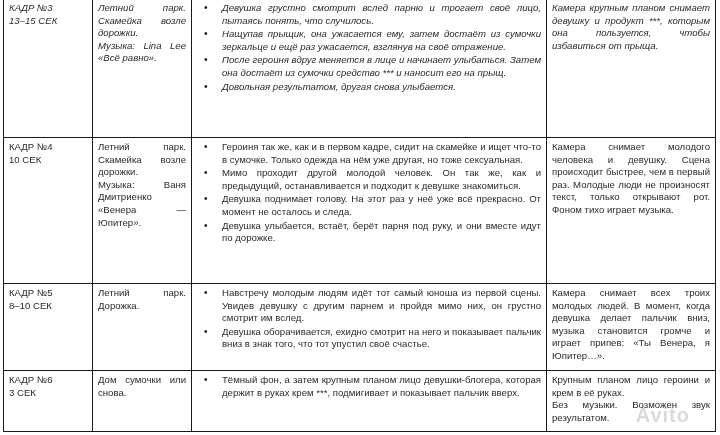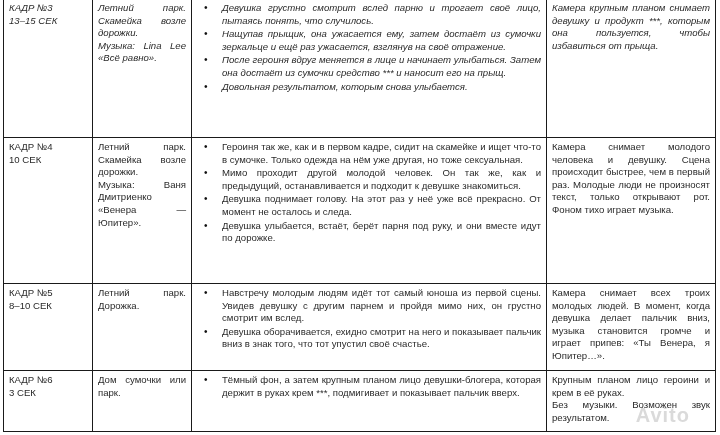--- a/index.html
+++ b/index.html
@@ -50,21 +50,21 @@
           <span>Скамейка возле</span>
           <span class="last">дорожки.</span>
           <span>Музыка: Lina Lee</span>
           <span class="last">«Всё равно».</span>
         </td>
         <td>
           <ul class="actions">
             <li>Девушка грустно смотрит вслед парню и трогает своё лицо, пытаясь понять, что случилось.</li>
             <li>Нащупав прыщик, она ужасается ему, затем достаёт из сумочки зеркальце и ещё раз ужасается, взглянув на своё отражение.</li>
             <li>После героиня вдруг меняется в лице и начинает улыбаться. Затем она достаёт из сумочки средство *** и наносит его на прыщ.</li>
-            <li>Довольная результатом, которым снова улыбается.</li>
+            <li>Довольная результатом, другая снова улыбается.</li>
           </ul>
         </td>
         <td class="cam">
           <p>Камера крупным планом снимает девушку и продукт ***, которым она пользуется, чтобы избавиться от прыща.</p>
         </td>
       </tr>
 
       <tr class="r2">
         <td>
           <span class="frame-title">КАДР №4</span>
@@ -112,21 +112,21 @@
         </td>
       </tr>
 
       <tr class="r4">
         <td>
           <span class="frame-title">КАДР №6</span>
           <span class="frame-dur">3 СЕК</span>
         </td>
         <td class="loc">
           <span>Дом сумочки или</span>
-          <span class="last">парк.</span>
+          <span class="last">снова.</span>
         </td>
         <td>
           <ul class="actions">
             <li>Тёмный фон, а затем крупным планом лицо девушки-блогера, которая держит в руках крем ***, подмигивает и показывает пальчик вверх.</li>
           </ul>
         </td>
         <td class="cam">
           <p>Крупным планом лицо героини и крем в её руках.</p>
           <p>Без музыки. Возможен звук результатом.</p>
         </td>

